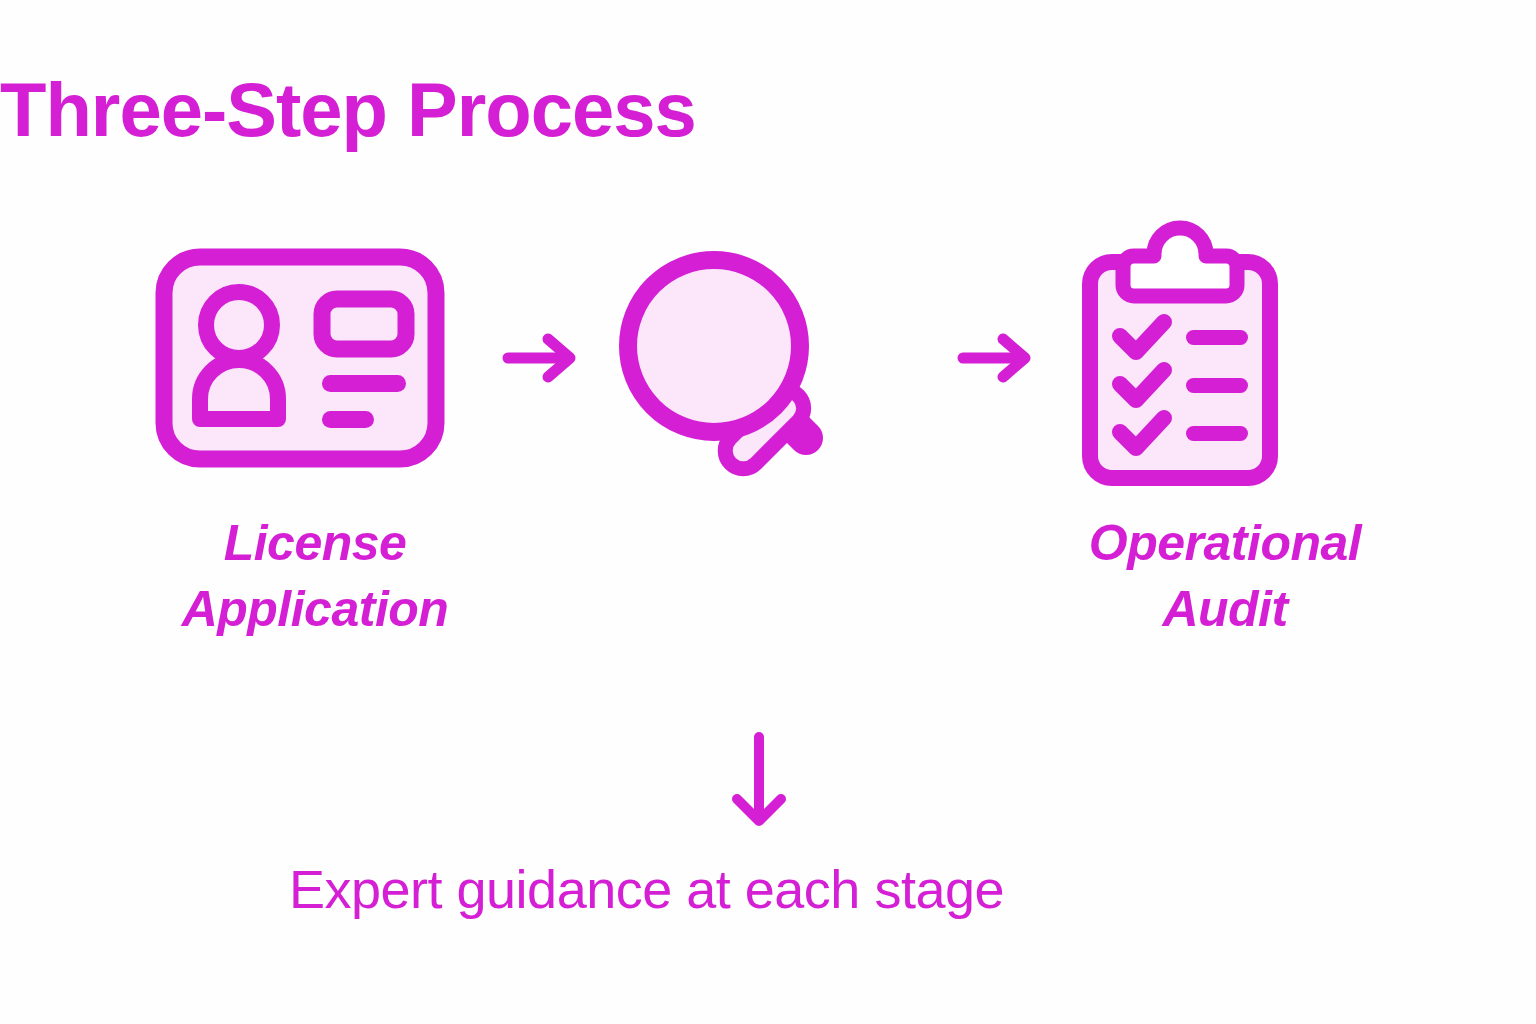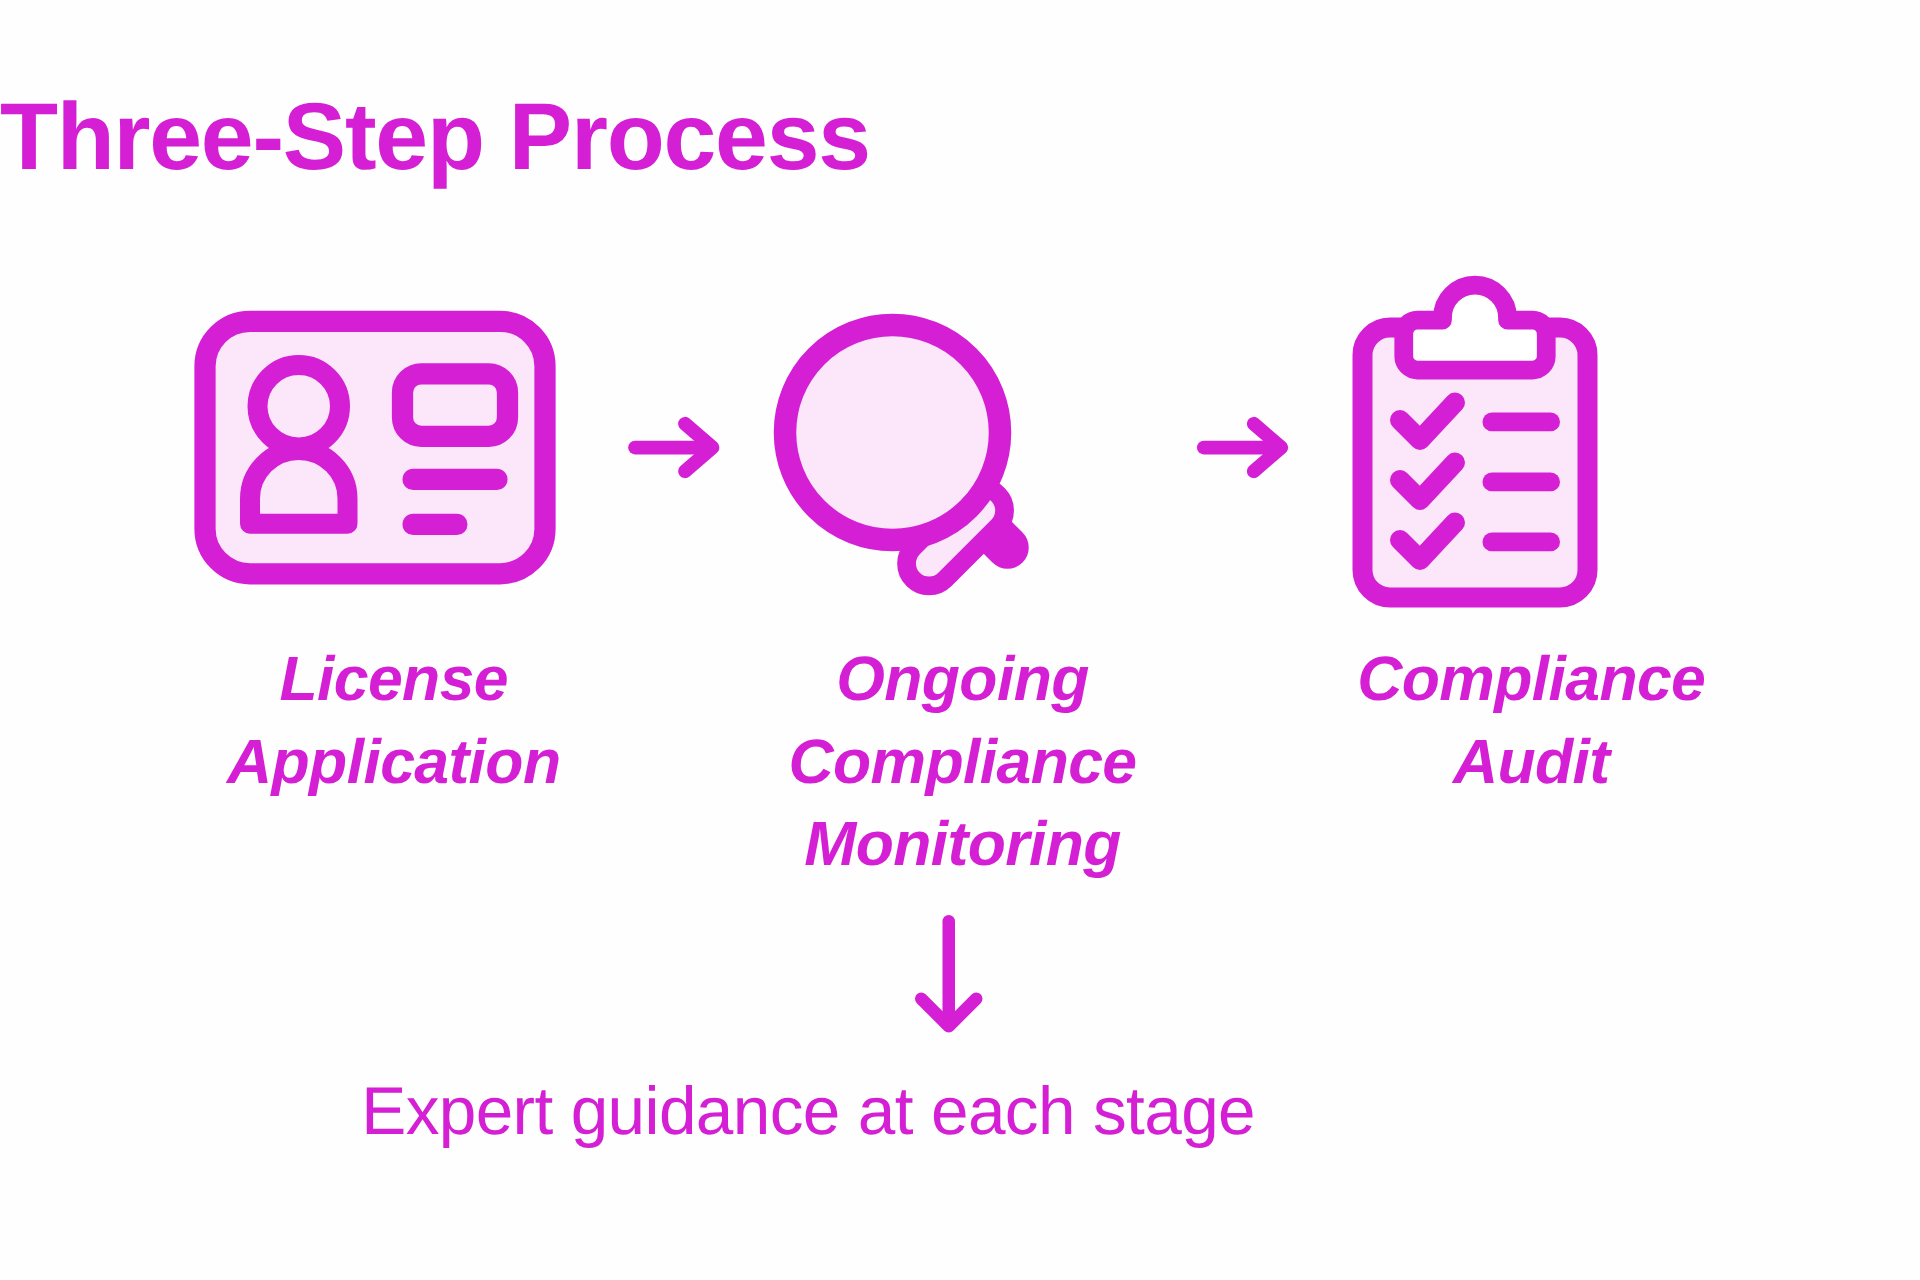--- a/index.html
+++ b/index.html
@@ -134,21 +134,20 @@
         <svg width="250" height="240" viewBox="0 0 250 240">
           <g transform="translate(5,0)">
             <path d="M 148 152 L 196 200" stroke="#d41fd4" stroke-width="34" stroke-linecap="round" fill="none"></path>
             <g transform="rotate(45 170 176)">
               <rect x="152" y="150" width="36" height="96" rx="18" ry="18" fill="#fbe6fa" stroke="#d41fd4" stroke-width="15"></rect>
             </g>
             <circle cx="104" cy="108" r="86" fill="#fbe6fa" stroke="#d41fd4" stroke-width="18"></circle>
           </g>
         </svg>
       </div>
-      <div class="step-label">Ongoing Compliance Monitoring</div>
     </div>
 
     <div class="arrow-slot">
       <svg width="90" height="60" viewBox="0 0 90 60">
         <path d="M 10 30 L 70 30" stroke="#d41fd4" stroke-width="11" stroke-linecap="round" fill="none"></path>
         <path d="M 50 11 L 72 30 L 50 49" stroke="#d41fd4" stroke-width="11" stroke-linecap="round" stroke-linejoin="round" fill="none"></path>
       </svg>
     </div>
 
     <div class="step">
@@ -173,21 +172,21 @@
           <path d="M 60 118 L 76 134 L 104 104" stroke="#d41fd4" stroke-width="16" stroke-linecap="round" stroke-linejoin="round" fill="none"></path>
           <rect x="126" y="112" width="62" height="15" rx="7.5" ry="7.5" fill="#d41fd4"></rect>
 
           <path d="M 60 166 L 76 182 L 104 152" stroke="#d41fd4" stroke-width="16" stroke-linecap="round" stroke-linejoin="round" fill="none"></path>
           <rect x="126" y="160" width="62" height="15" rx="7.5" ry="7.5" fill="#d41fd4"></rect>
 
           <path d="M 60 214 L 76 230 L 104 200" stroke="#d41fd4" stroke-width="16" stroke-linecap="round" stroke-linejoin="round" fill="none"></path>
           <rect x="126" y="208" width="62" height="15" rx="7.5" ry="7.5" fill="#d41fd4"></rect>
         </svg>
       </div>
-      <div class="step-label">Compliance Audit</div>
+      <div class="step-label">Operational Audit</div>
     </div>
 
   </div>
 
   <div class="down-arrow">
     <svg width="70" height="105" viewBox="0 0 70 105">
       <path d="M 35 8 L 35 90" stroke="#d41fd4" stroke-width="10" stroke-linecap="round" fill="none"></path>
       <path d="M 13 70 L 35 92 L 57 70" stroke="#d41fd4" stroke-width="10" stroke-linecap="round" stroke-linejoin="round" fill="none"></path>
     </svg>
   </div>

